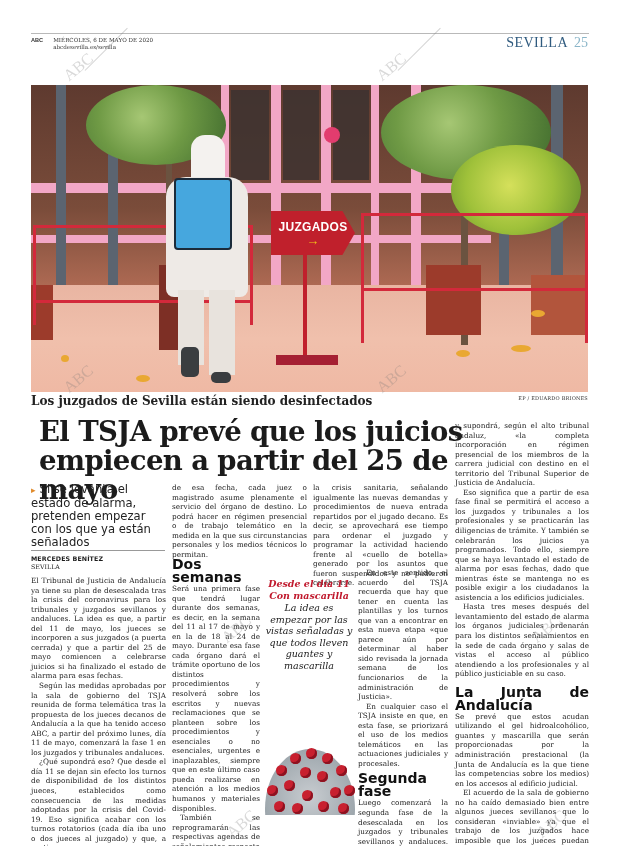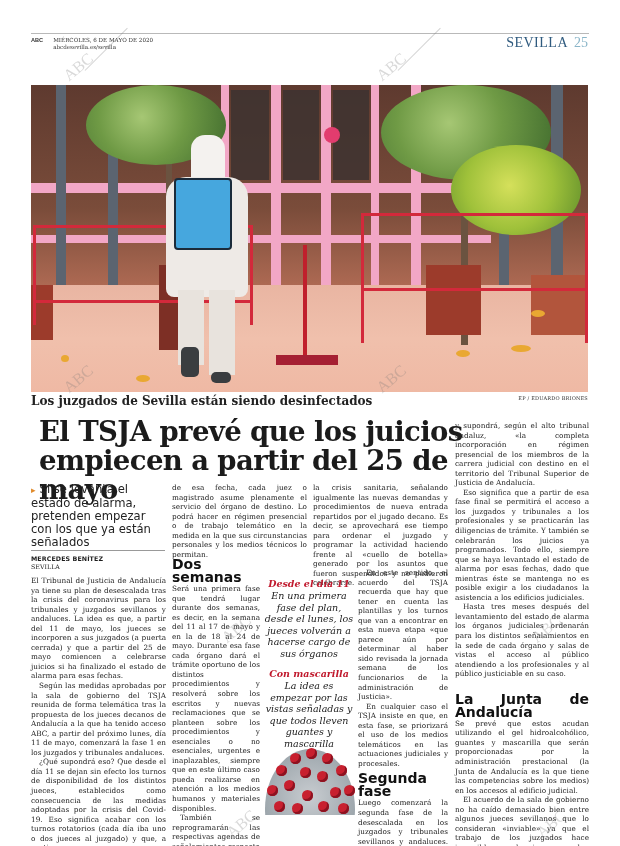--- a/index.html
+++ b/index.html
@@ -114,20 +114,24 @@
   <div class="planter" style="left:395px;top:180px;width:55px;height:70px"></div>
   <div class="planter" style="left:500px;top:190px;width:57px;height:60px;background:#b2553c"></div>
 
   <div class="barrier" style="left:2px;top:140px;width:220px;height:100px"></div>
   <div class="barrier-line" style="left:2px;top:215px;width:220px;height:3px"></div>
   <div class="barrier" style="left:330px;top:128px;width:227px;height:130px"></div>
   <div class="barrier-line" style="left:330px;top:203px;width:227px;height:3px"></div>
 
   <div class="sign-post" style="left:272px;top:160px;width:4px;height:112px"></div>
   <div class="sign-base" style="left:245px;top:270px;width:62px;height:10px"></div>
+  <div class="sign" style="left:240px;top:126px;width:84px;height:44px">
+    <span>JUZGADOS</span>
+    <span class="arrow">→</span>
+  </div>
 
   <div class="hood" style="left:160px;top:50px;width:34px;height:50px"></div>
   <div class="person-body" style="left:135px;top:92px;width:82px;height:120px"></div>
   <div class="tank" style="left:143px;top:93px;width:58px;height:72px"></div>
   <div class="leg" style="left:147px;top:205px;width:26px;height:75px"></div>
   <div class="leg" style="left:178px;top:205px;width:26px;height:85px"></div>
   <div class="shoe" style="left:150px;top:262px;width:18px;height:30px"></div>
   <div class="shoe" style="left:180px;top:287px;width:20px;height:11px"></div>
 
   <div class="leaf" style="left:105px;top:290px"></div>
@@ -172,21 +176,20 @@
 
 <div class="col" style="left:358px;top:568px;width:90px">
   <p>En este sentido, el acuerdo del TSJA recuerda que hay que tener en cuenta las plantillas y los turnos que van a encontrar en esta nueva etapa «que parece aún por determinar al haber sido revisada la jornada semana de los funcionarios de la administración de Justicia».</p>
   <p>En cualquier caso el TSJA insiste en que, en esta fase, se priorizará el uso de los medios telemáticos en las actuaciones judiciales y procesales.</p>
   <div class="subhead">Segunda fase</div>
   <p class="noindent">Luego comenzará la segunda fase de la desescalada en los juzgados y tribunales sevillanos y andaluces. Eso será a partir del 25 de mayo</p>
 </div>
 
 <div class="pull">
   <div class="ptitle">Desde el día 11</div>
-  <div class="ptext">En una primera fase del plan, desde el lunes, los jueces volverán a hacerse cargo de sus órganos</div>
   <div class="ptitle">Con mascarilla</div>
   <div class="ptext">La idea es empezar por las vistas señaladas y que todos lleven guantes y mascarilla</div>
 </div>
 
 <div class="virus">
   <div class="core"></div>
   <div class="spike" style="left:5px;top:40px"></div>
   <div class="spike" style="left:14px;top:20px"></div>
   <div class="spike" style="left:28px;top:8px"></div>
   <div class="spike" style="left:44px;top:3px"></div>
@@ -201,21 +204,21 @@
   <div class="spike" style="left:12px;top:56px"></div>
   <div class="spike" style="left:56px;top:56px"></div>
   <div class="spike" style="left:76px;top:58px"></div>
   <div class="spike" style="left:30px;top:58px"></div>
 </div>
 
 <div class="col" style="left:455px;top:421px;width:134px">
   <p class="noindent">y supondrá, según el alto tribunal andaluz, «la completa incorporación en régimen presencial de los miembros de la carrera judicial con destino en el territorio del Tribunal Superior de Justicia de Andalucía.</p>
   <p>Eso significa que a partir de esa fase final se permitirá el acceso a los juzgados y tribunales a los profesionales y se practicarán las diligencias de trámite. Y también se celebrarán los juicios ya programados. Todo ello, siempre que se haya levantado el estado de alarma por esas fechas, dado que mientras éste se mantenga no es posible exigir a los ciudadanos la asistencia a los edificios judiciales.</p>
   <p>Hasta tres meses después del levantamiento del estado de alarma los órganos judiciales ordenarán para los distintos señalamientos en la sede de cada órgano y salas de vistas el acceso al público atendiendo a los profesionales y al público justiciable en su caso.</p>
-  <div class="subhead" style="margin-top:14px">La Junta de Andalucía</div>
+  <div class="subhead" style="margin-top:7px">La Junta de Andalucía</div>
   <p class="noindent">Se prevé que estos acudan utilizando el gel hidroalcohólico, guantes y mascarilla que serán proporcionadas por la administración prestacional (la Junta de Andalucía es la que tiene las competencias sobre los medios) en los accesos al edificio judicial.</p>
   <p>El acuerdo de la sala de gobierno no ha caído demasiado bien entre algunos jueces sevillanos que lo consideran «inviable» ya que el trabajo de los juzgados hace imposible que los jueces puedan dirigir estos órganos de forma telemática y porque ven imposible poder mantener las distancias de seguridad.</p>
 </div>
 
 <div class="watermark" style="left:62px;top:58px">ABC</div>
 <div class="wm-line" style="left:85px;top:70px;width:60px;transform:rotate(-45deg)"></div>
 <div class="watermark" style="left:375px;top:58px">ABC</div>
 <div class="wm-line" style="left:398px;top:70px;width:60px;transform:rotate(-45deg)"></div>
 <div class="watermark" style="left:62px;top:370px">ABC</div>
 <div class="watermark" style="left:375px;top:370px">ABC</div>

